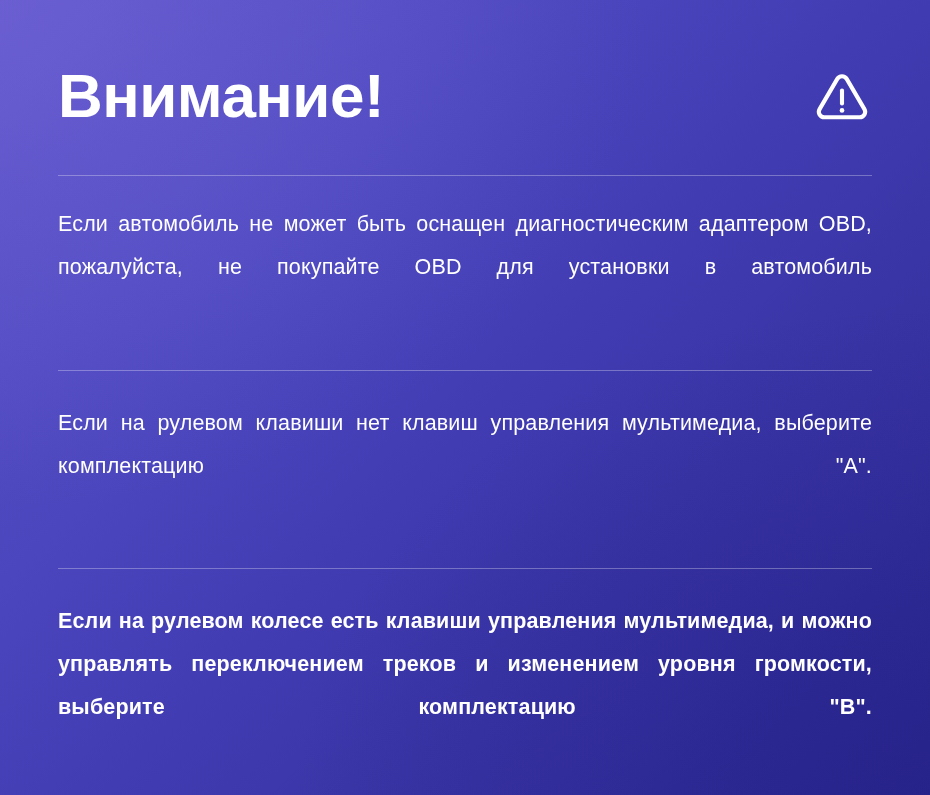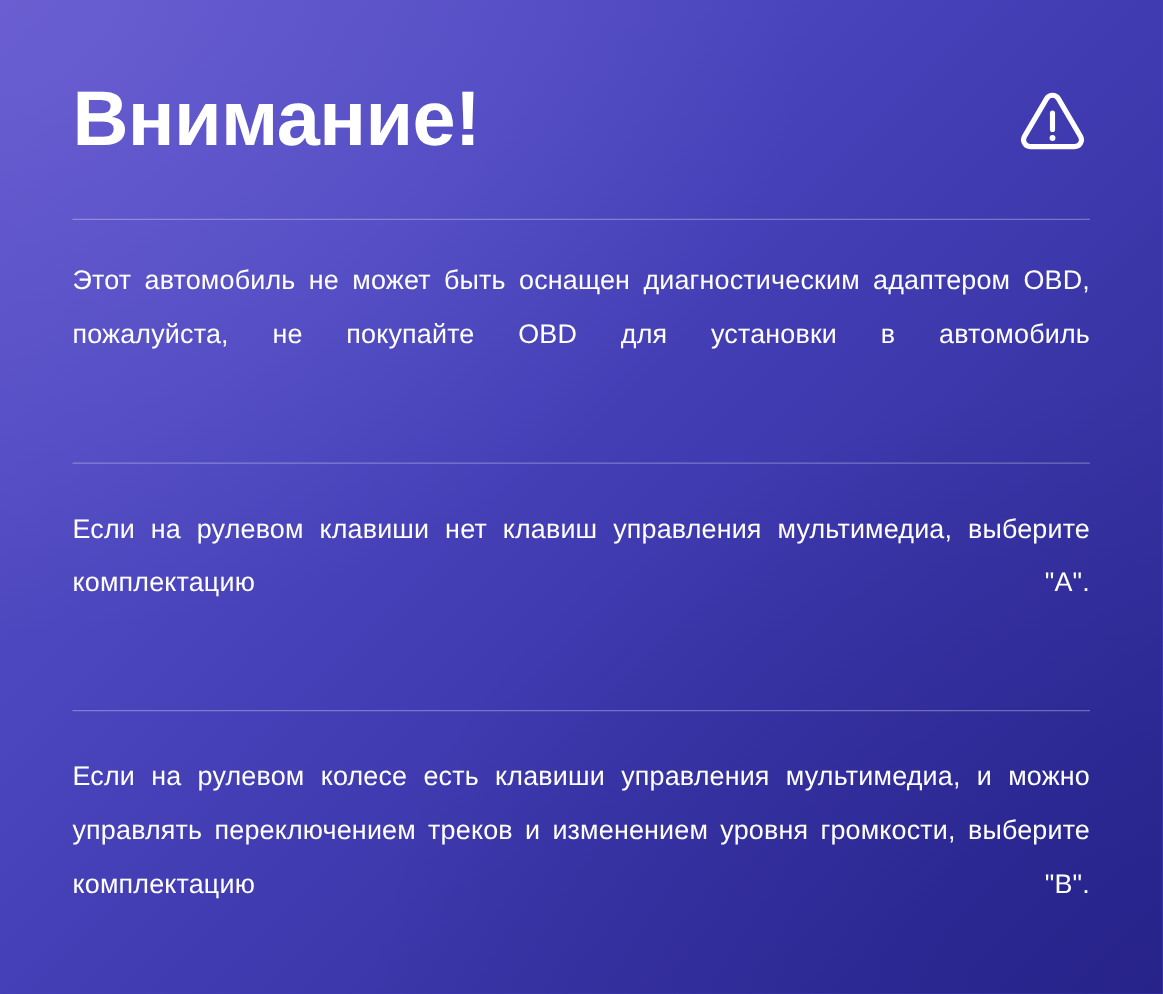--- a/index.html
+++ b/index.html
@@ -95,21 +95,21 @@
     line-height: 43px;
     letter-spacing: 0.15px;
     text-align: justify;
     text-justify: inter-word;
     margin: 0;
     word-spacing: 0.5px;
   }
 
   .block-1 { padding: 27px 0 38px 0; }
   .block-2 { padding: 31px 0 37px 0; }
-  .block-3 { padding: 31px 0 0 0; }
+  .block-3 { padding: 31px 0 0 0; font-weight: bold; }
 
   
   .para::after {
     content: "";
     display: inline-block;
     width: 100%;
   }
 </style>
 </head>
 <body>
@@ -134,21 +134,21 @@
                    C32.7 10.2 30.9 9.2 29 9.2 Z" fill="none" stroke="#ffffff" stroke-width="4.1" stroke-linejoin="round" stroke-linecap="round"></path>
           <line x1="29" y1="23.5" x2="29" y2="36.5" stroke="#ffffff" stroke-width="4.1" stroke-linecap="round"></line>
           <circle cx="29" cy="43.4" r="2.35" fill="#ffffff"></circle>
         </svg>
       </span>
     </div>
 
     <hr class="divider">
 
     <div class="block-1">
-      <p class="para">Этот автомобиль не может быть оснащен диагностическим адаптером OBD, пожалуйста, не покупайте OBD для установки в автомобиль</p>
+      <p class="para">Если автомобиль не может быть оснащен диагностическим адаптером OBD, пожалуйста, не покупайте OBD для установки в автомобиль</p>
     </div>
 
     <hr class="divider">
 
     <div class="block-2">
       <p class="para">Если на рулевом клавиши нет клавиш управления мультимедиа, выберите комплектацию "A".</p>
     </div>
 
     <hr class="divider">
 

